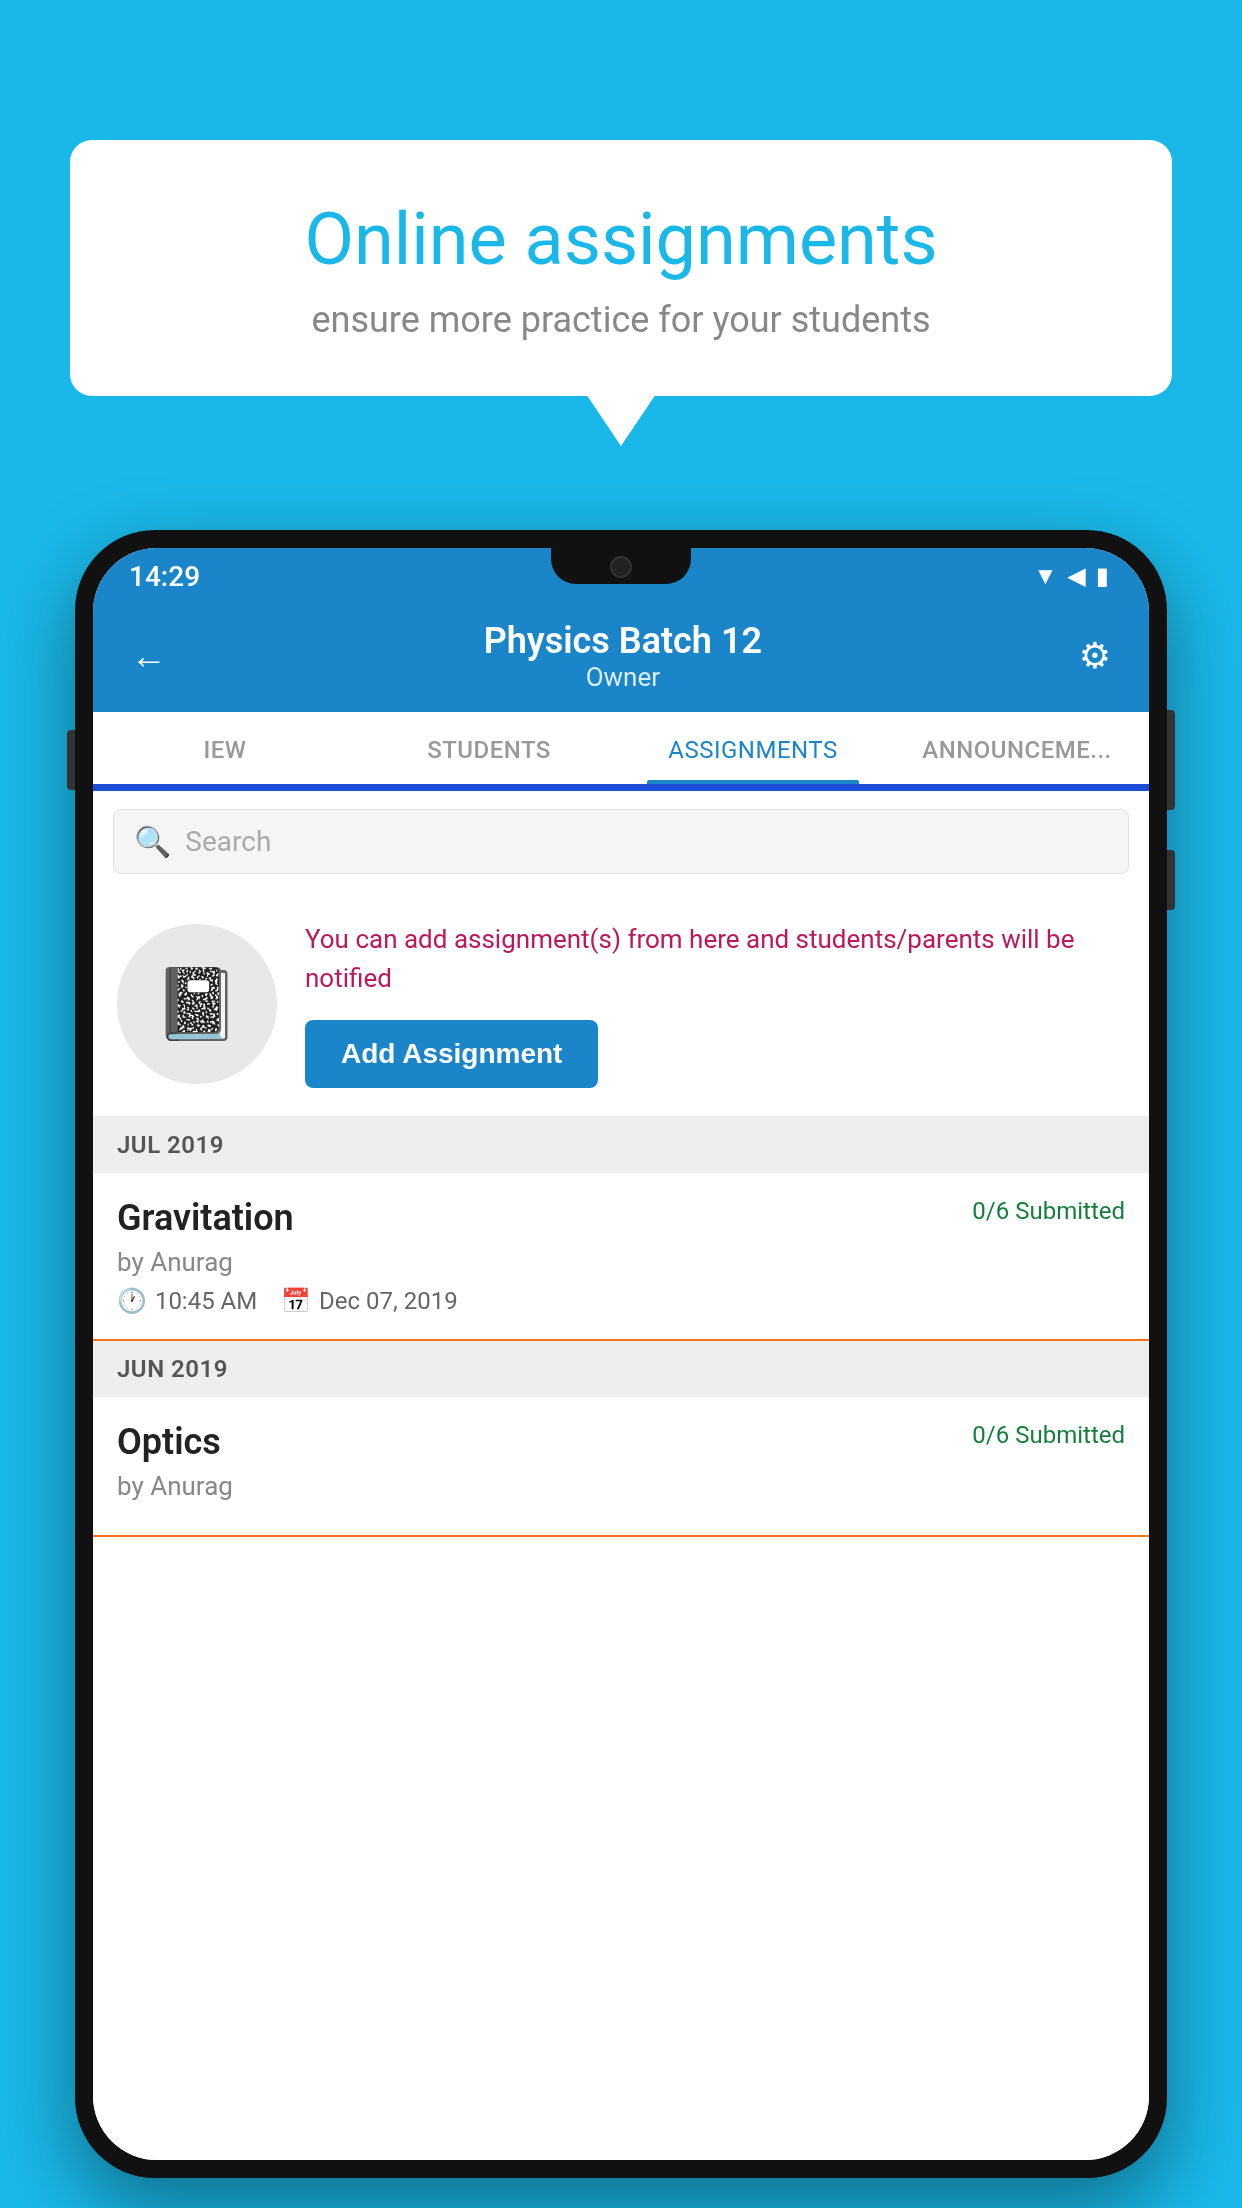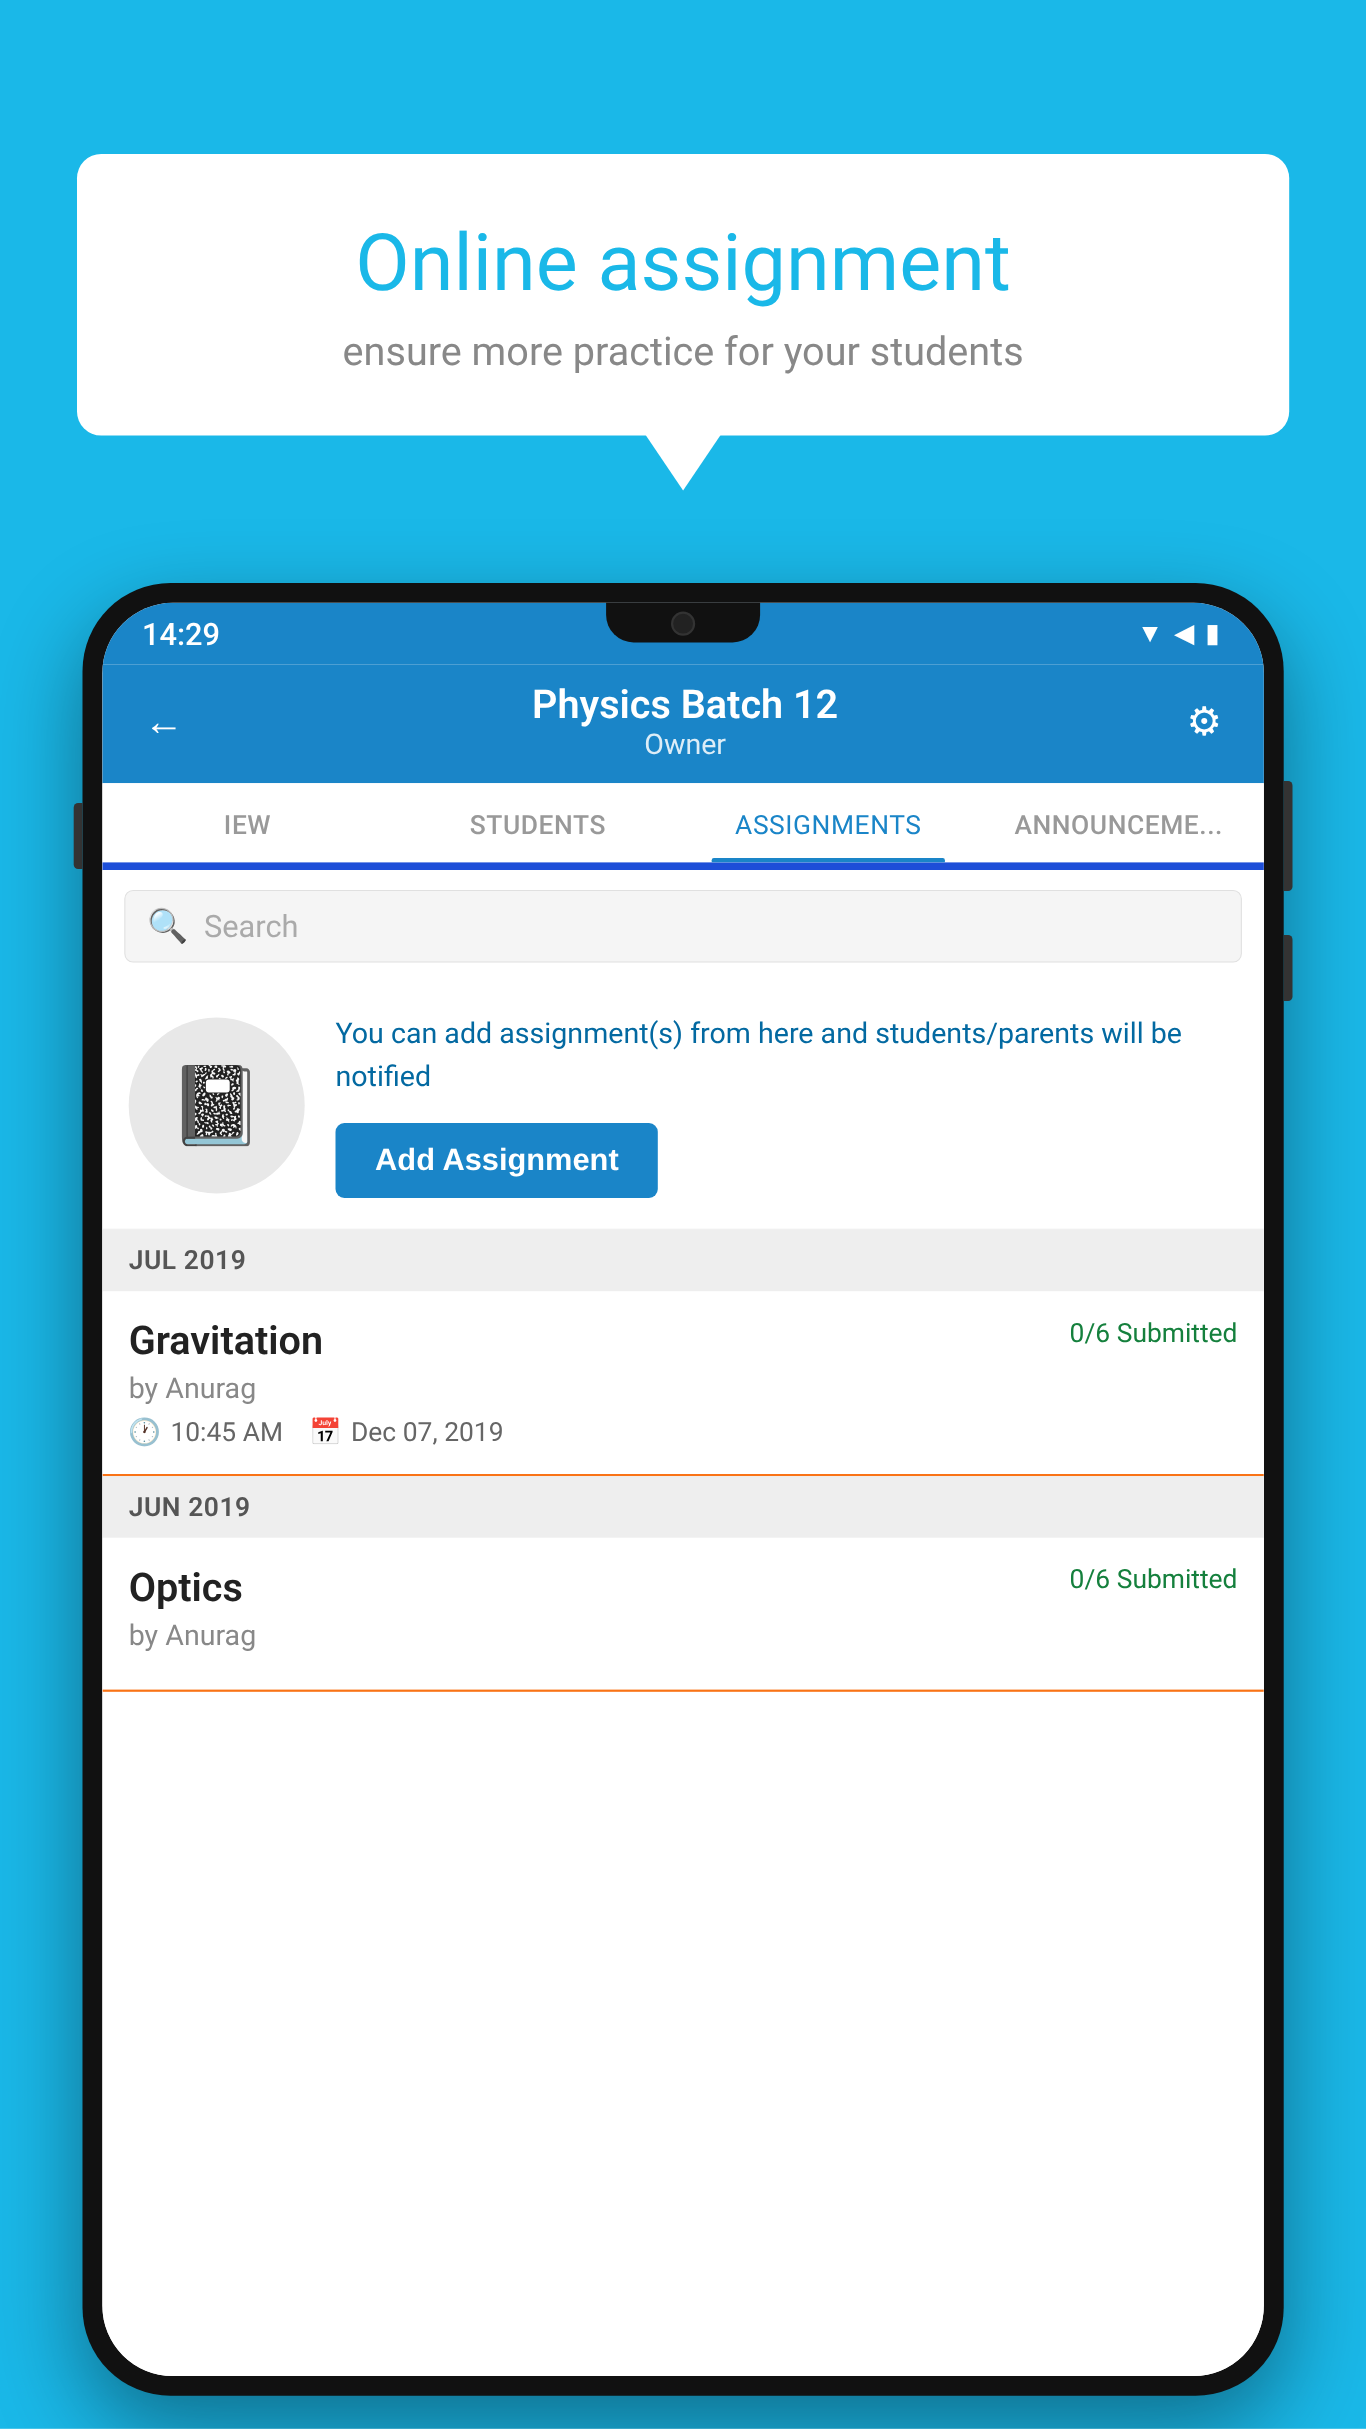--- a/index.html
+++ b/index.html
@@ -239,21 +239,21 @@
       justify-content: center;
     }
     .assignment-book-icon {
       font-size: 70px;
     }
     .assignment-promo-text {
       flex: 1;
     }
     .assignment-promo-desc {
       font-size: 26px;
-      color: #0369a1;
+      color: #be185d;
       line-height: 1.5;
       margin-bottom: 22px;
     }
     .add-assignment-btn {
       background: #1a85c8;
       color: #ffffff;
       border: none;
       border-radius: 8px;
       padding: 18px 36px;
       font-size: 28px;
@@ -340,21 +340,21 @@
       width: 8px;
       height: 60px;
       background: #333;
       border-radius: 0 4px 4px 0;
     }
   </style>
 </head>
 <body>
 
 <div class="promo-card">
-  <div class="promo-title">Online assignment</div>
+  <div class="promo-title">Online assignments</div>
   <div class="promo-subtitle">ensure more practice for your students</div>
 </div>
 
 <div class="phone-frame">
   <div class="phone-side-btn-left"></div>
   <div class="phone-side-btn-right"></div>
   <div class="phone-side-btn-right2"></div>
 
   <div class="phone-screen">
 

